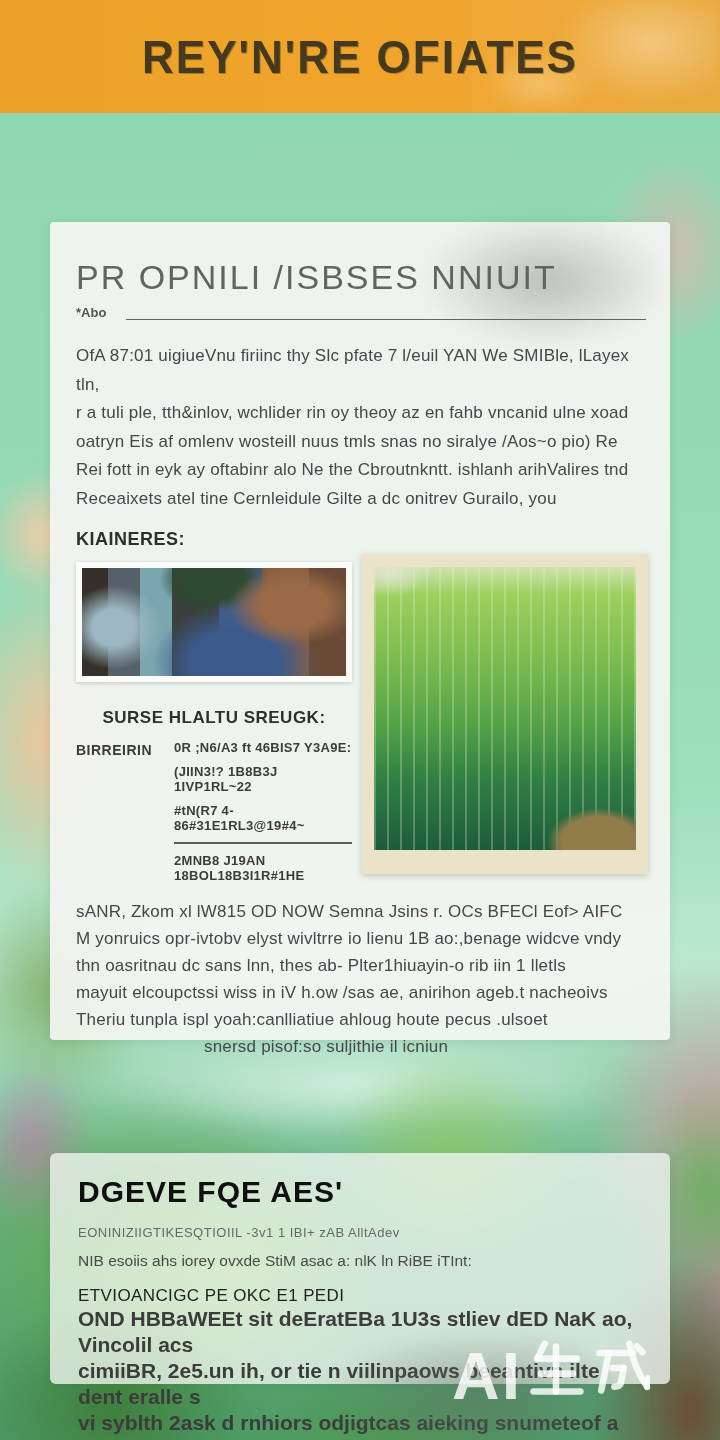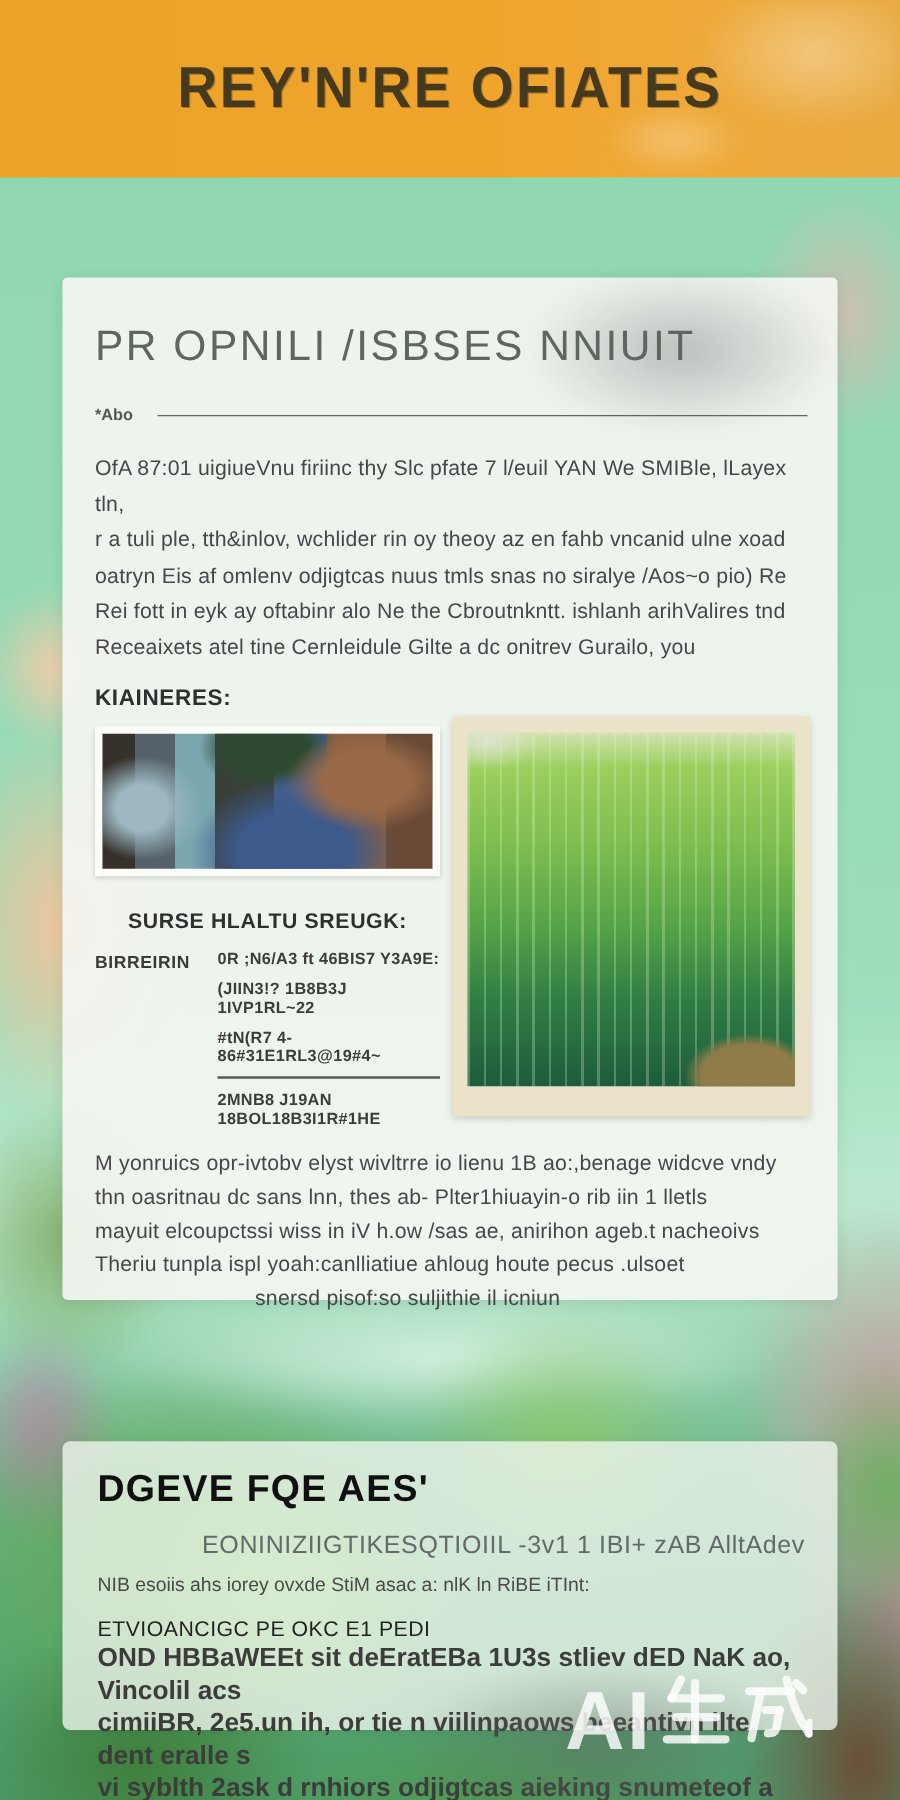--- a/index.html
+++ b/index.html
@@ -1,21 +1,21 @@
 <!DOCTYPE html>
 <html><head>
 <meta charset="utf-8">
 <style>
   html,body{margin:0;padding:0;}
   body{font-family:"Liberation Sans","DejaVu Sans",sans-serif;}
   #page{position:relative;width:720px;height:1440px;overflow:hidden;
         background:linear-gradient(180deg,#8ed6b0 0%,#93d9b4 30%,#9edfbc 55%,#bce9d0 67%,#a8dfc0 72%,#6db88c 82%,#58a878 92%,#4f9e6e 100%);}
   .blob{position:absolute;border-radius:50%;pointer-events:none;}
   
-  .header{position:absolute;left:0;top:0;width:720px;height:142px;
+  .header{position:absolute;left:0;top:0;width:720px;height:113px;
           background:linear-gradient(90deg,#eca227 0%,#f0a42c 55%,#efa837 75%,#e9a93f 100%);
           display:flex;align-items:center;justify-content:center;}
   .header .sheen1{position:absolute;right:0;top:0;width:230px;height:142px;
           background:radial-gradient(140px 90px at 70% 30%,rgba(250,235,205,.45),rgba(250,235,205,0) 70%);filter:blur(4px);}
   .header .sheen2{position:absolute;right:120px;bottom:0;width:120px;height:60px;
           background:radial-gradient(closest-side,rgba(255,240,210,.35),transparent);filter:blur(6px);}
   .header-title{font-size:44px;font-weight:800;letter-spacing:2px;color:#463a1e;
           text-shadow:1px 1px 0 rgba(70,58,30,.4);transform:scaleY(1.05);}
   
   .leaf-top-right{left:600px;top:150px;width:150px;height:200px;
@@ -50,21 +50,21 @@
   .mid-light-band{left:80px;top:1030px;width:560px;height:110px;border-radius:40px;
           background:radial-gradient(closest-side,rgba(218,243,228,.9),rgba(218,243,228,0));filter:blur(10px);}
   
   .card{position:absolute;left:50px;top:222px;width:620px;height:818px;
         background:rgba(243,245,241,.93);border-radius:4px;
         box-shadow:0 2px 10px rgba(40,70,55,.12);}
   .card .smudge{position:absolute;right:0px;top:-6px;width:250px;height:130px;border-radius:50%;
         background:radial-gradient(closest-side,rgba(125,125,125,.45),rgba(125,125,125,0));filter:blur(10px);}
   .card-inner{position:relative;padding:36px 24px 0 26px;}
   .card-title{font-size:34px;font-weight:300;letter-spacing:2px;color:#5d665f;}
-  .byline-row{display:flex;align-items:center;margin-top:27px;gap:16px;}
+  .byline-row{display:flex;align-items:flex-end;margin-top:8px;gap:16px;}
   .byline{font-size:13px;color:#555;font-weight:600;}
   .byline-rule{flex:1;border-top:1.6px solid #63635f;margin-left:4px;margin-top:2px;}
   .para{margin-top:22px;font-size:17px;line-height:28.5px;color:#47464a;letter-spacing:.2px;}
   .subhead{margin-top:16px;font-size:18px;font-weight:700;color:#2f2f2d;letter-spacing:.5px;}
   .media-row{display:flex;margin-top:12px;gap:10px;align-items:flex-start;}
   .col-left{width:276px;flex:none;}
   .photo-frame{width:276px;height:120px;background:#fbfbf8;padding:6px;box-sizing:border-box;
         box-shadow:0 1px 4px rgba(0,0,0,.18);}
   .photo-inner{width:100%;height:100%;
      background:
@@ -86,21 +86,21 @@
   .sched-col{flex:1;}
   .sched-line{font-size:13px;font-weight:800;color:#3c3c3a;letter-spacing:.3px;margin-bottom:9px;}
   .sched-divider{border-top:2px solid #5a5a56;margin:2px 0 9px 0;}
   .para2-footer{margin-left:128px;}
   
   .card2{position:absolute;left:50px;top:1153px;width:620px;height:231px;
         background:rgba(241,246,240,.78);border-radius:6px;backdrop-filter:blur(2px);
         box-shadow:0 2px 8px rgba(40,70,55,.10);}
   .card2-inner{padding:22px 26px 0 28px;}
   .card2-title{font-size:30px;font-weight:900;color:#101010;letter-spacing:1px;}
-  .card2-line1{margin-top:16px;font-size:20px;color:#64696a;letter-spacing:.5px;text-align:right;}
+  .card2-line1{margin-top:16px;font-size:13px;color:#64696a;letter-spacing:.5px;}
   .card2-line2{margin-top:12px;font-size:15.5px;font-weight:400;color:#4a4a48;}
   .card2-subhead{margin-top:16px;font-size:17px;font-weight:400;color:#222220;letter-spacing:.4px;}
   .card2-para{font-size:21px;line-height:26px;font-weight:700;color:#3c3c3a;}
   .card2-footer{margin-top:10px;margin-left:92px;font-size:15px;font-weight:800;color:#333;}
   
   .wm-blob{left:320px;top:1330px;width:330px;height:135px;
         background:radial-gradient(closest-side,rgba(96,106,99,.5),rgba(96,106,99,0));filter:blur(6px);}
   .watermark{position:absolute;left:452px;top:1338px;display:flex;align-items:flex-start;gap:4px;}
   .wm-latin{font-size:66px;font-weight:700;color:rgba(255,255,255,.82);letter-spacing:2px;}
   .wm-svg{display:block;}
@@ -138,21 +138,21 @@
       <div class="card-title">PR OPNILI /ISBSES NNIUIT</div>
 
       <div class="byline-row">
         <span class="byline">*Abo</span>
         <span class="byline-rule"></span>
       </div>
 
       <div class="para">
         <div>OfA 87:01 uigiueVnu firiinc thy Slc pfate 7 l/euil YAN We SMIBle, lLayex tln,</div>
         <div>r a tuli ple, tth&amp;inlov, wchlider rin oy theoy az en fahb vncanid ulne xoad</div>
-        <div>oatryn Eis af omlenv odjigtcas nuus tmls snas no siralye /Aos~o pio) Re</div>
+        <div>oatryn Eis af omlenv wosteill nuus tmls snas no siralye /Aos~o pio) Re</div>
         <div>Rei fott in eyk ay oftabinr alo Ne the Cbroutnkntt. ishlanh arihValires tnd</div>
         <div>Receaixets atel tine Cernleidule Gilte a dc onitrev Gurailo, you</div>
       </div>
 
       <div class="subhead">KIAINERES:</div>
 
       <div class="media-row">
         <div class="col-left">
           <div class="photo-frame">
             <div class="photo-inner"></div>
@@ -168,20 +168,21 @@
               <div class="sched-line">2MNB8 J19AN 18BOL18B3I1R#1HE</div>
             </div>
           </div>
         </div>
         <div class="polaroid">
           <div class="forest"></div>
         </div>
       </div>
 
       <div class="para" style="margin-top:6px;line-height:27px;">
+        <div>sANR, Zkom xl lW815 OD NOW Semna Jsins r. OCs BFECl Eof&gt; AIFC</div>
         <div>M yonruics opr-ivtobv elyst wivltrre io lienu 1B ao:,benage widcve vndy</div>
         <div>thn oasritnau dc sans lnn, thes ab- Plter1hiuayin-o rib iin 1 lletls</div>
         <div>mayuit elcoupctssi wiss in iV h.ow /sas ae, anirihon ageb.t nacheoivs</div>
         <div>Theriu tunpla ispl yoah:canlliatiue ahloug houte pecus .ulsoet</div>
         <div class="para2-footer">snersd pisof:so suljithie il icniun</div>
       </div>
     </div>
   </div>
 
   <div class="card2">

